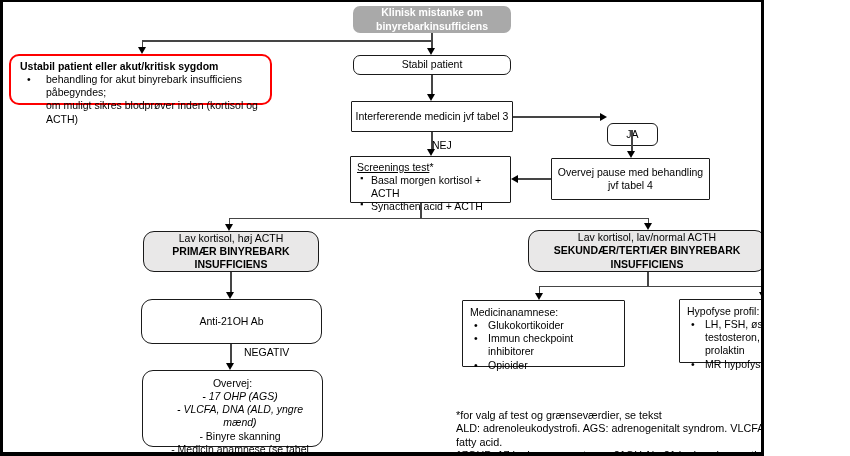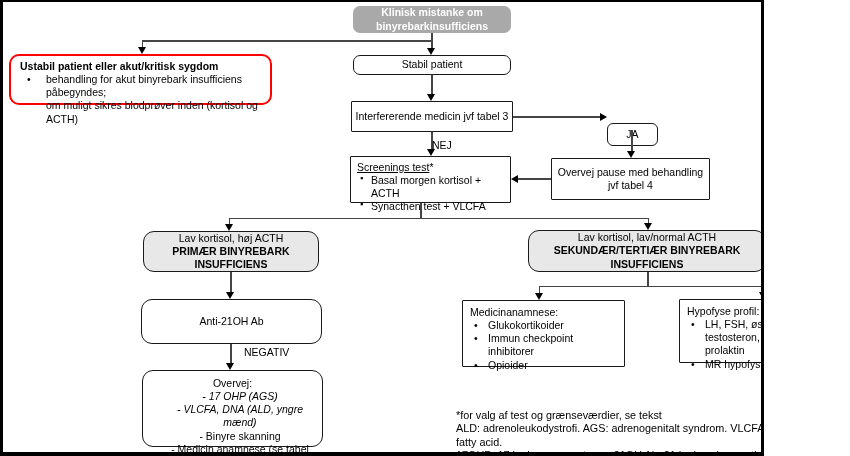--- a/index.html
+++ b/index.html
@@ -80,21 +80,21 @@
   <div class="vline" style="left:428px; top:130px; height:17px;"></div>
   <div class="arr-d" style="left:424px; top:147px;"></div>
   <div class="lbl" style="left:398px; top:137px;padding-left:31px;">NEJ</div>
 
   <div class="vline" style="left:628px; top:128px; height:21px;"></div>
   <div class="arr-d" style="left:624px; top:149px;"></div>
 
   <div class="box" style="left:347px; top:154px; width:161px; height:47px; padding:4px 6px;">
     <div><span class="u">Screenings test</span><span>*</span></div>
     <div class="sq">Basal morgen kortisol + ACTH</div>
-    <div class="sq">Synacthen test + VLCFA</div>
+    <div class="sq">Synacthen acid + ACTH</div>
   </div>
 
   <div class="box center" style="left:548px; top:156px; width:159px; height:42px;">
     <div>Overvej pause med behandling</div>
     <div>jvf tabel 4</div>
   </div>
 
   <div class="hline" style="left:515px; top:176px; width:33px;"></div>
   <div class="arr-l" style="left:508px; top:172.5px;"></div>
 

